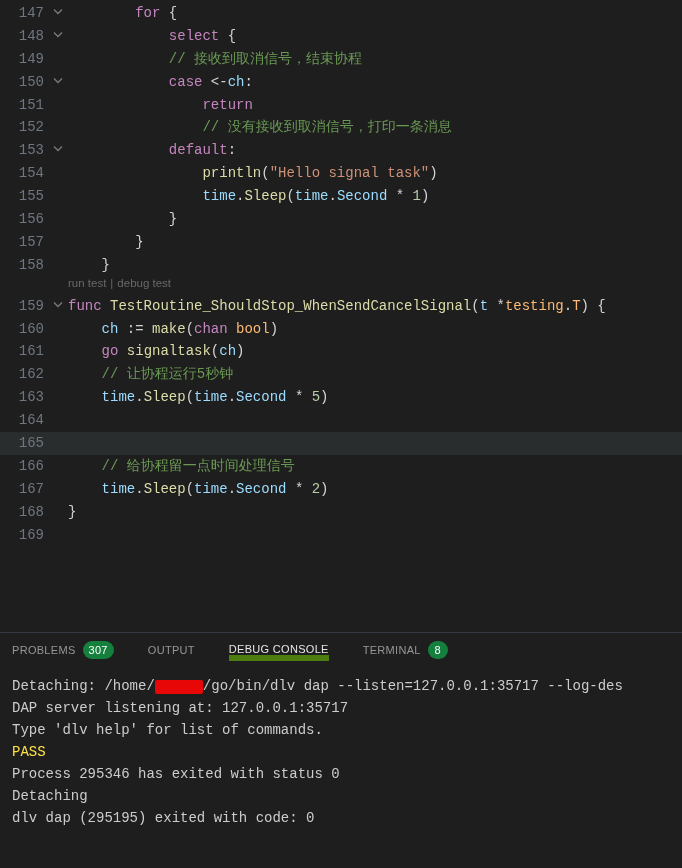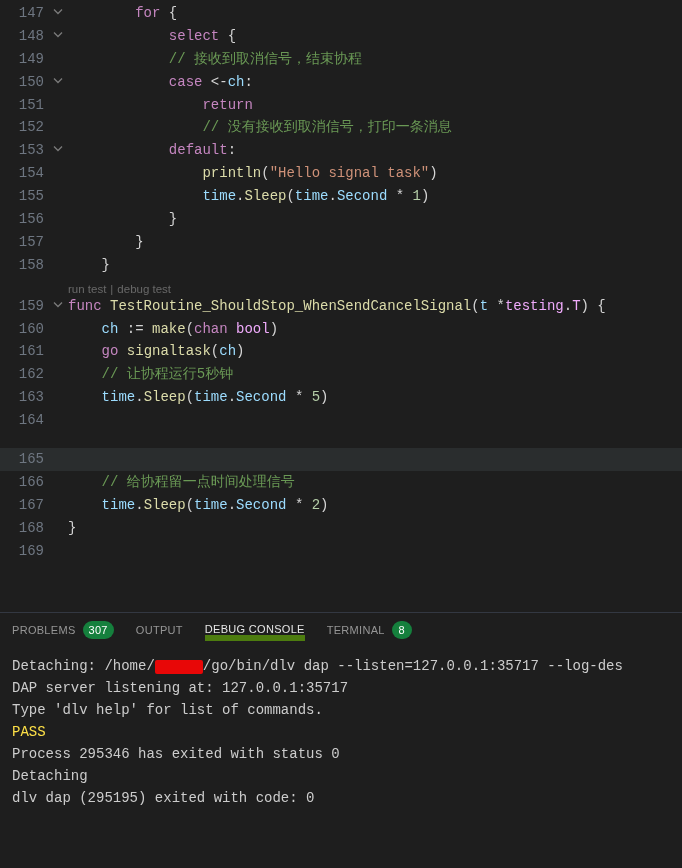--- a/index.html
+++ b/index.html
@@ -9,47 +9,48 @@
       background:#1e1e1e;
       color:#d4d4d4;
       width:682px;
       height:868px;
       overflow:hidden;
       display:flex;
       flex-direction:column;
     }
     .editor { flex:0 0 auto; padding-top:2px; }
     .code-line { display:flex; height:22.9px; line-height:22.9px; align-items:flex-end; }
-    .highlighted { background:#2a2d2e;margin-top:16px; }
+    .highlighted { background:#2a2d2e; }
     .gutter { width:48px; text-align:right; color:#6e7681; padding-right:4px; user-select:none; }
     .fold-col { width:20px; text-align:center; color:#c5c5c5; opacity:0.55; user-select:none; }
     .fold-col svg { width:10px; height:10px; }
     .code { white-space:pre; padding-left:0; }
     .c-kw    { color:#c586c0; }
     .c-func  { color:#dcdcaa; }
-    .c-type  { color:#f0abfc; }
+    .c-type  { color:#fdba74; }
     .c-num   { color:#b5cea8; }
     .c-str   { color:#ce9178; }
     .c-cmt   { color:#6a9955; }
     .c-ident { color:#9cdcfe; }
     .c-plain { color:#d4d4d4; }
     .selected-token { background:#264f78; color:#d4d4d4; }
     .codelens {
-      display:flex; align-items:flex-end; height:18px; padding-left:68px;
+      display:flex; align-items:flex-start; height:18px; padding-left:68px;
       font-size:11.5px; color:#999999; font-family:'Segoe UI',Arial,sans-serif;
       opacity:0.6;
     }
     .codelens span { cursor:pointer; }
     .codelens .sep { margin:0 4px; }
     .blank-space { height:50px; }
     .panelbar {
       display:flex; align-items:center; height:35px;
-      border-top:1px solid #333842; padding:0 12px; gap:22px;
+      border-top:1px solid #333842; padding:0 12px; gap:34px;
       font-family:'Segoe UI',Arial,sans-serif; font-size:11px;
       letter-spacing:0.3px;
+      margin-top:36px;
     }
     .tab { color:#969696; cursor:pointer; display:flex; align-items:center; gap:7px; text-transform:uppercase;}
     .tab.active { color:#e7e7e7; border-bottom:6px solid #4d7c0f; margin-bottom:-4px;}
     .badge {
       background:#15803d; color:#ffffff; border-radius:11px; min-width:20px;
       height:18px; padding:0 6px; display:inline-flex; align-items:center;
       justify-content:center; font-size:11px; font-family:'Segoe UI',Arial,sans-serif;
     }
     .console {
       flex:1; background:#1e1e1e; padding:8px 12px;

